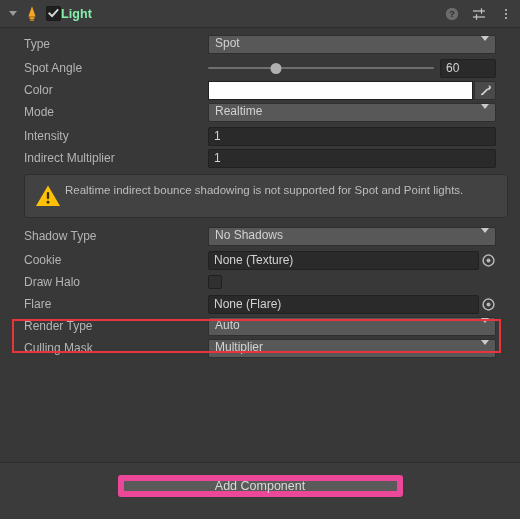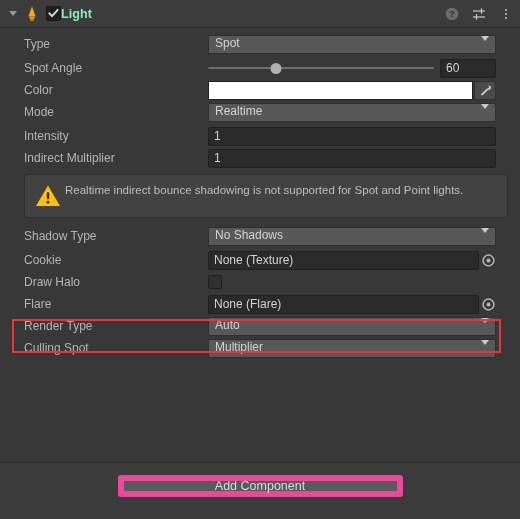--- a/index.html
+++ b/index.html
@@ -531,21 +531,21 @@
       <div class="label">Render Type</div>
       <div class="field">
         <div class="dropdown">
           <span class="dd-val">Auto</span>
           <span class="caret"></span>
         </div>
       </div>
     </div>
 
     <div class="row tight">
-      <div class="label">Culling Spot</div>
+      <div class="label">Culling Mask</div>
       <div class="field">
         <div class="dropdown">
           <span class="dd-val">Multiplier</span>
           <span class="caret"></span>
         </div>
       </div>
     </div>
 
   </div>
 

